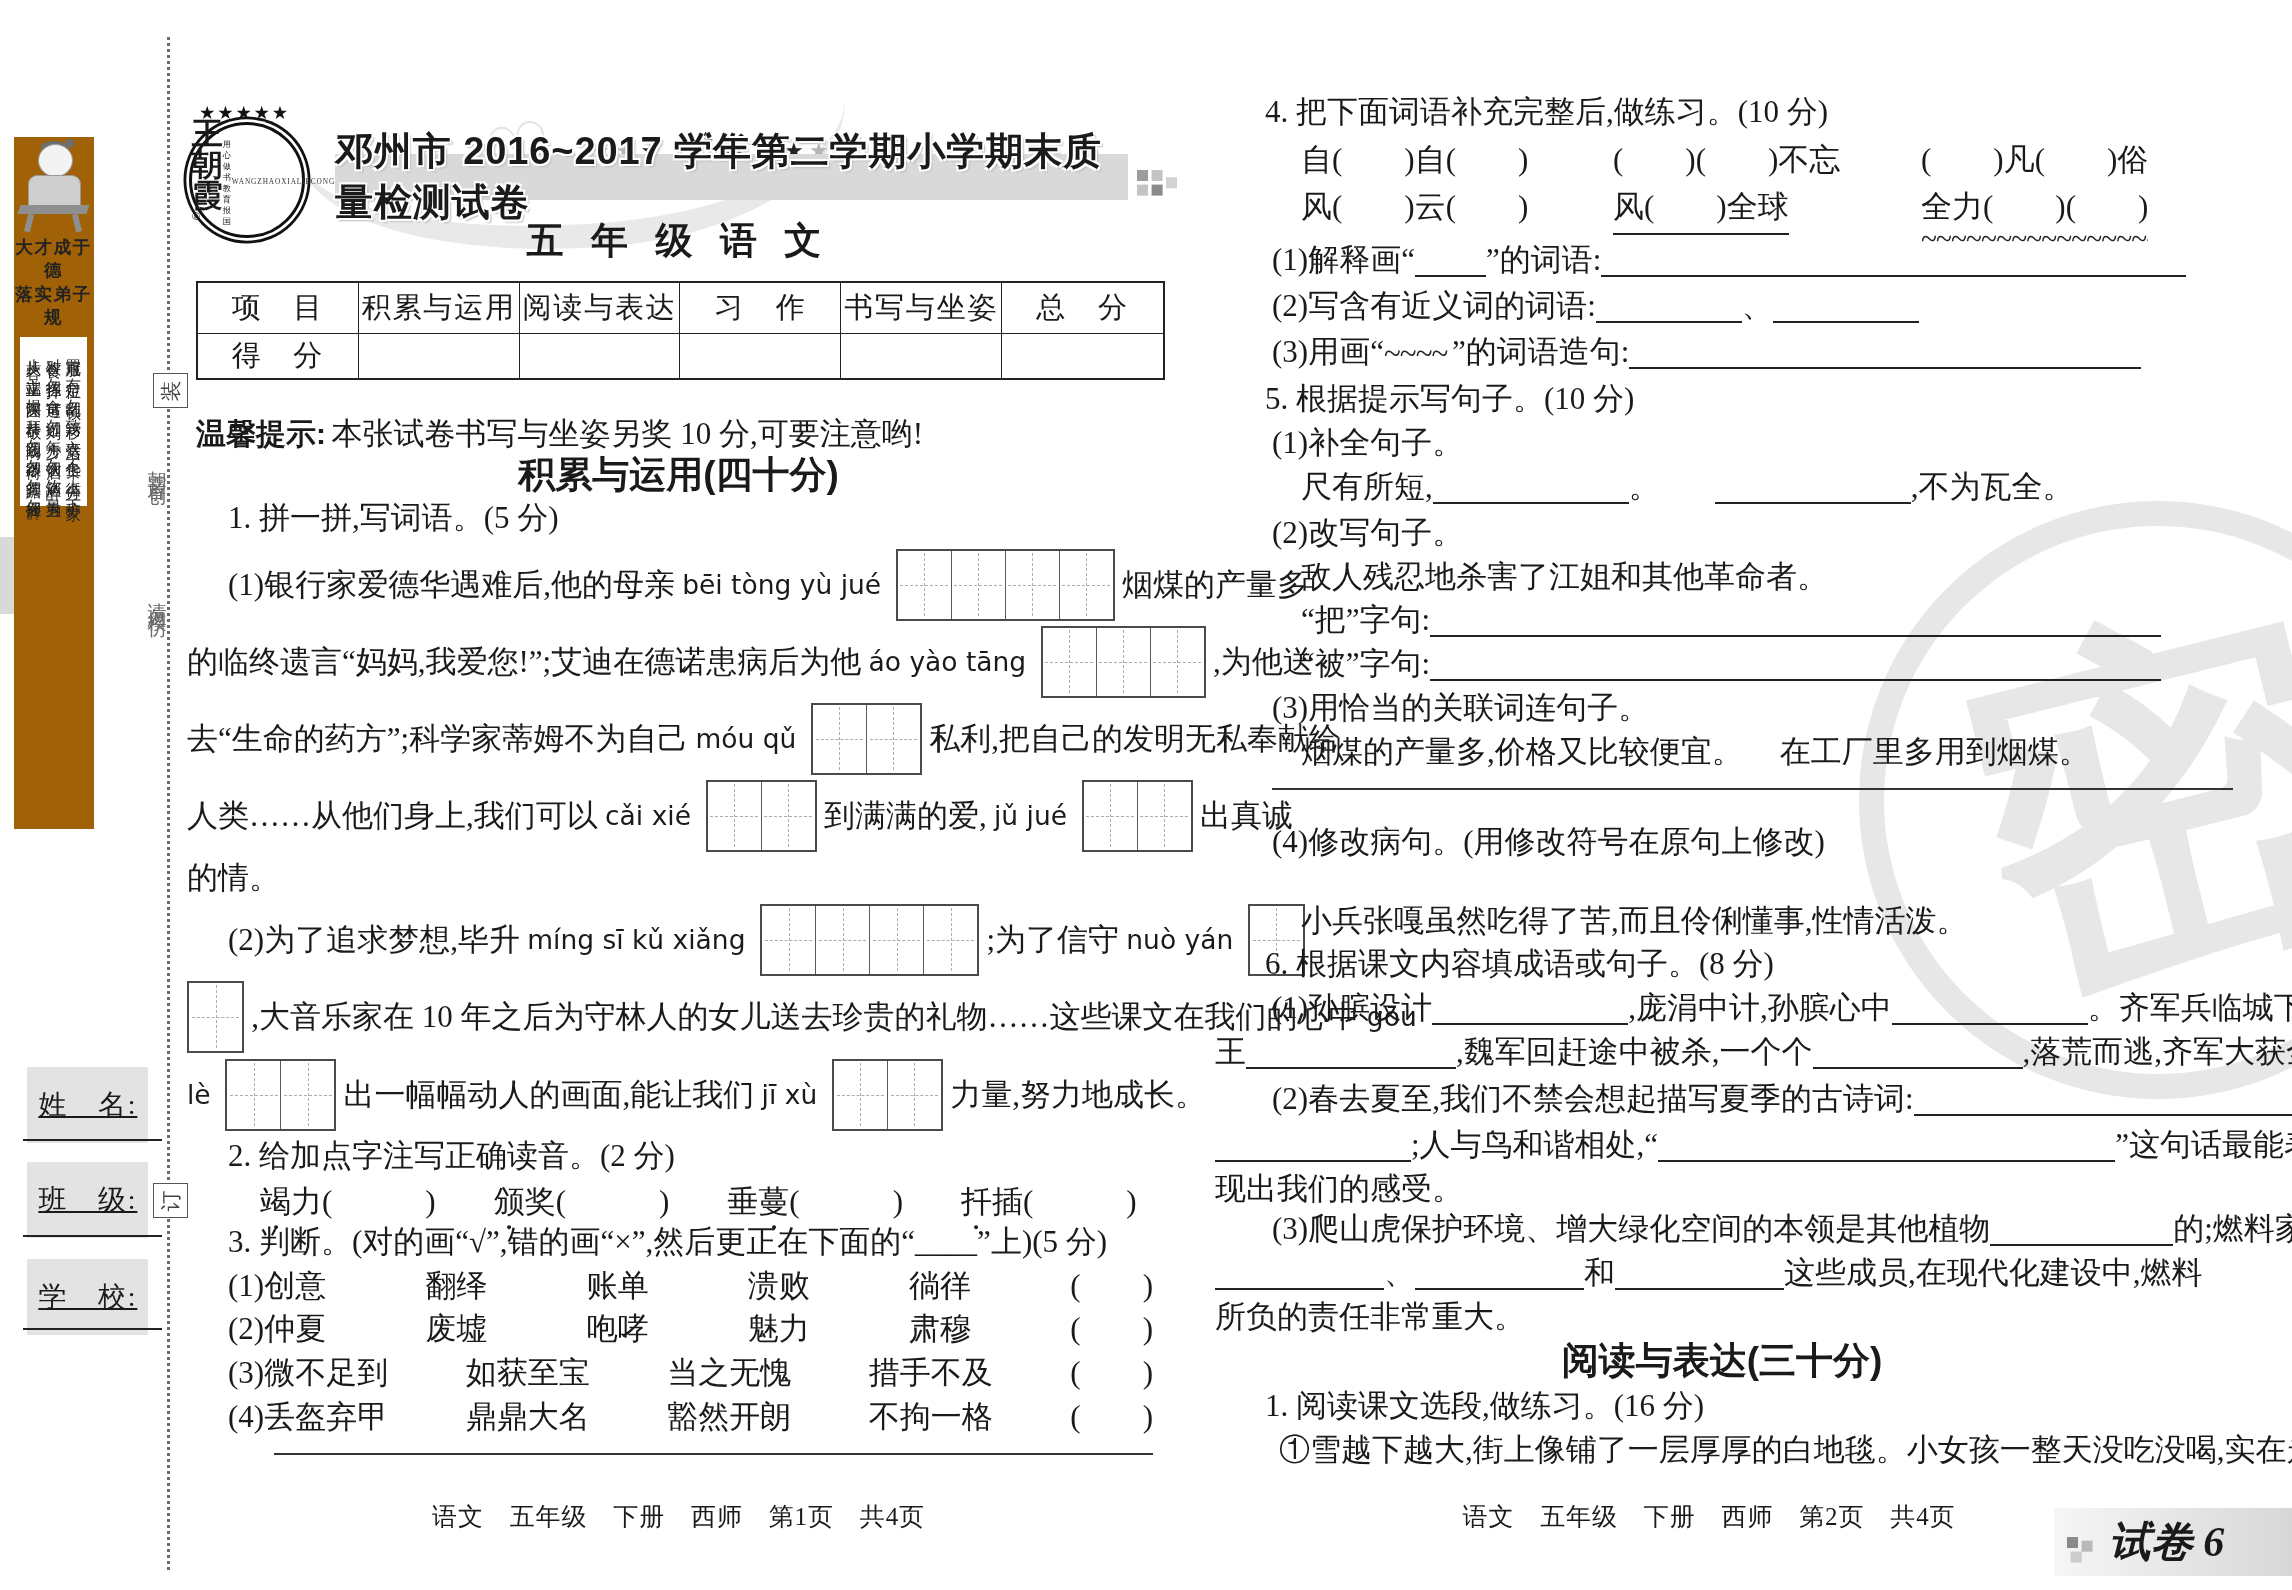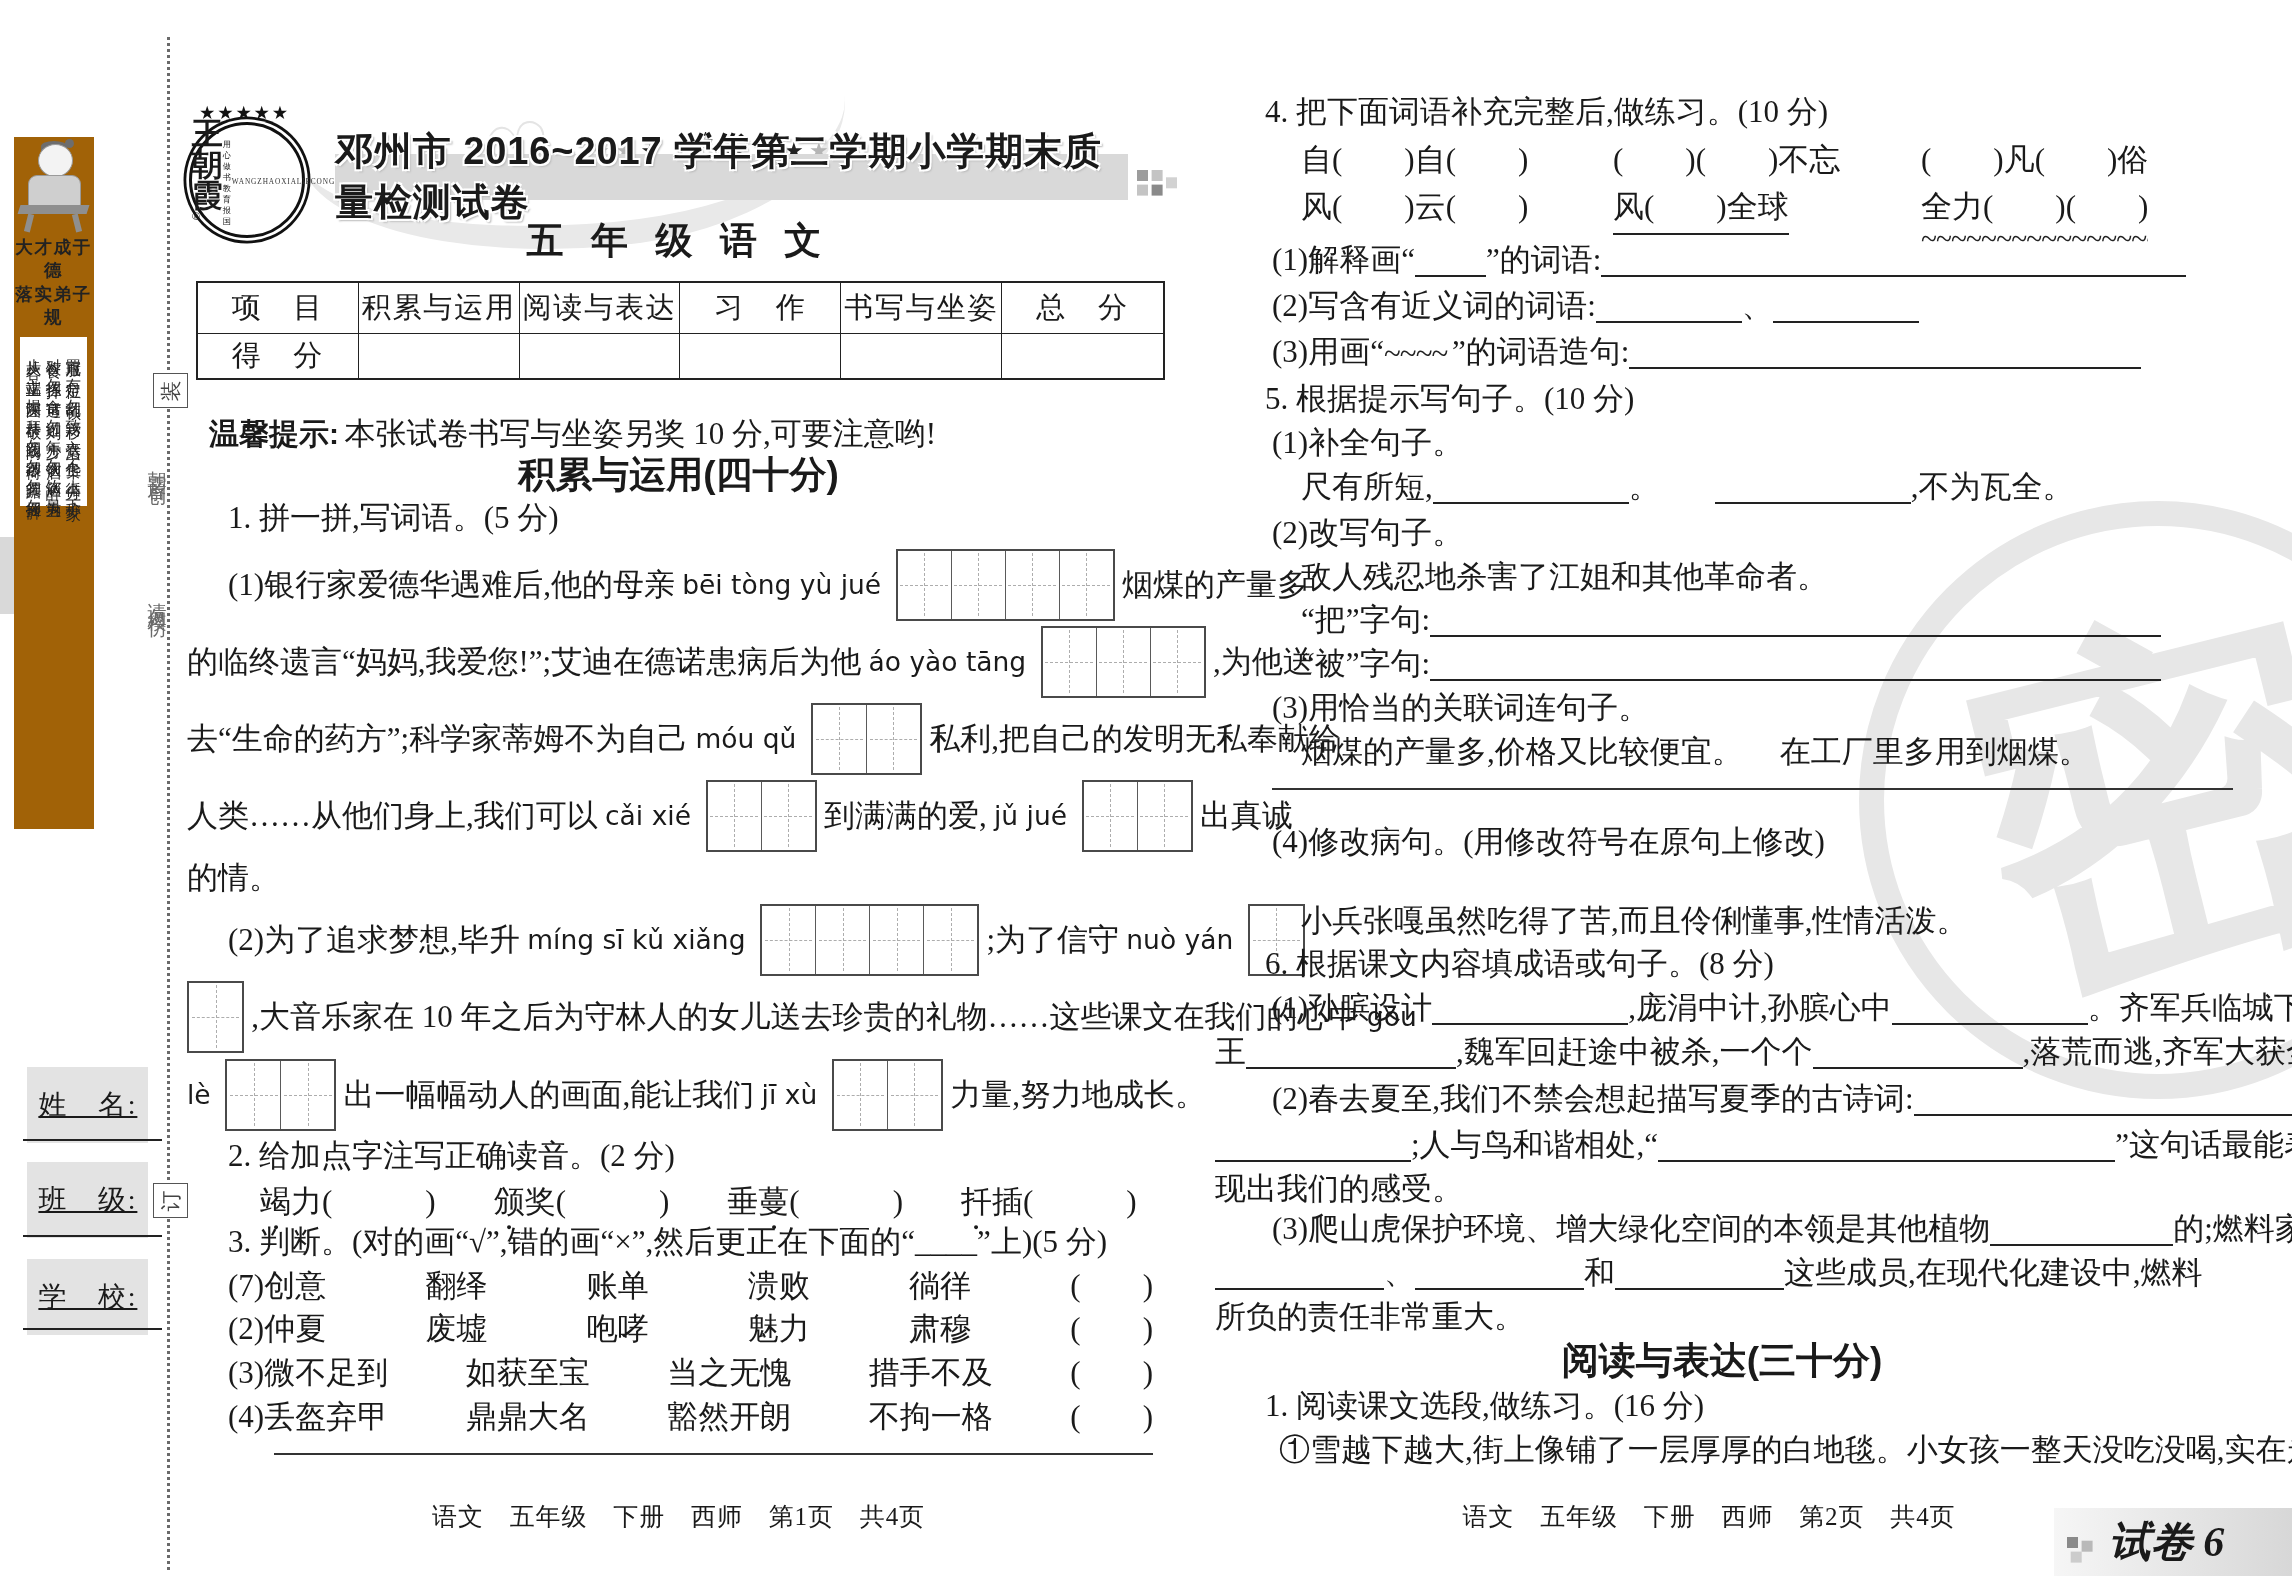--- a/index.html
+++ b/index.html
@@ -221,21 +221,21 @@
     <div class="tc hdr">书写与坐姿</div>
     <div class="tc hdr c6">总　分</div>
     <div class="tc">得　分</div>
     <div class="tc"></div>
     <div class="tc"></div>
     <div class="tc"></div>
     <div class="tc"></div>
     <div class="tc c6"></div>
   </div>
 
-  <div class="line" style="left:209px;top:413px;justify-content:space-between;">
+  <div class="line" style="left:196px;top:413px;justify-content:space-between;">
     <span class="sans bold" style="font-size:30px;">温馨提示:</span>
     <span style="margin-left:5.5px;">本张试卷书写与坐姿另奖 10 分,可要注意哟!</span>
   </div>
 
   <div class="sec-heading" style="left:196px;top:450px;width:965px;text-align:center;">积累与运用(四十分)</div>
 
   <div class="line" style="left:228px;top:497px;">
       <span>1. 拼一拼,写词语。(5 分)</span>
     </div>
 
@@ -338,21 +338,21 @@
     <span class="q2item"><span class="dotc">竭</span><span>力</span><span>(　　　)</span></span>
     <span class="q2item"><span class="dotc">颁</span><span>奖</span><span>(　　　)</span></span>
     <span class="q2item"><span>垂</span><span class="dotc">蔓</span><span>(　　　)</span></span>
     <span class="q2item"><span class="dotc">扦</span><span>插</span><span>(　　　)</span></span>
   </div>
 
   <div class="line" style="left:228px;top:1221px;">
       <span>3. 判断。(对的画“√”,错的画“×”,然后更正在下面的“____”上)(5 分)</span>
     </div>
   <div class="jrow" style="left:228px;top:1265px;">
-    <span>(7)创意</span>
+    <span>(1)创意</span>
       <span>翻绎</span>
       <span>账单</span>
       <span>溃败</span>
       <span>徜徉</span>
       <span>(　　)</span>
   </div>
   <div class="jrow" style="left:228px;top:1308px;">
     <span>(2)仲夏</span>
       <span>废墟</span>
       <span>咆哮</span>

